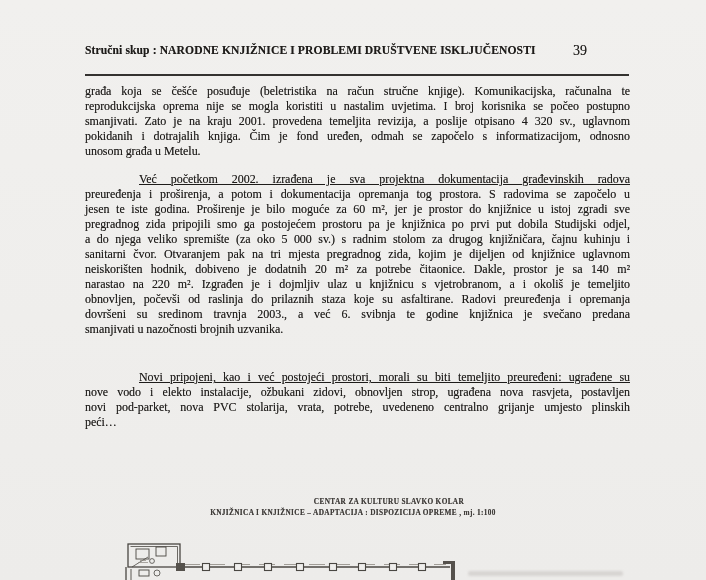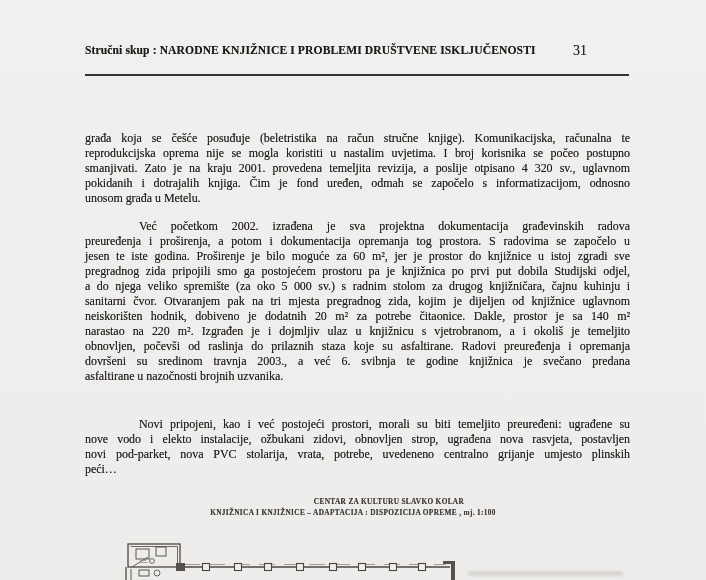--- a/index.html
+++ b/index.html
@@ -24,28 +24,28 @@
     text-align:center; font-size:14px; line-height:15px;
   }
   .rule{
     position:absolute; top:74px; left:85px; width:544px; height:2px;
     background:#343230;
   }
 
   
   .par{
     position:absolute; left:85px; width:545px;
-    font-size:12px; line-height:15px; letter-spacing:-0.05px;margin-top:47px;
+    font-size:12px; line-height:15px; letter-spacing:-0.05px;
   }
   .par .line{
     height:15px; text-align:justify; text-align-last:justify;
     white-space:nowrap; overflow:visible;
   }
   .par .line.last{ text-align-last:left; }
-  .par .line.indent{ text-indent:54px; }
+  .par .line.indent{ text-indent:54px;text-decoration:underline; }
   #para1{ top:84px; }
   #para2{ top:172px; }
   #para3{ top:370px; }
 
   
   .caption{
     position:absolute; left:0; width:706px; text-align:center;
     font-weight:bold; font-size:7.3px; line-height:11px;
     letter-spacing:0.35px; color:#403d3a;
   }
@@ -58,21 +58,21 @@
   }
   .smudge{
     position:absolute; left:468px; top:571px; width:155px; height:5px;
     background:rgba(160,156,150,0.28); border-radius:3px; filter:blur(1.2px);
   }
 </style>
 </head>
 <body>
 
 <div class="title fuzz">Stručni skup : NARODNE KNJIŽNICE I PROBLEMI DRUŠTVENE ISKLJUČENOSTI</div>
-<div class="pagenum fuzz">31</div>
+<div class="pagenum fuzz">39</div>
 <div class="rule"></div>
 
 <div id="para1" class="par fuzz">
   <div class="line">građa koja se češće posuđuje (beletristika na račun stručne knjige). Komunikacijska, računalna te</div>
   <div class="line">reprodukcijska oprema nije se mogla koristiti u nastalim uvjetima. I broj korisnika se počeo postupno</div>
   <div class="line">smanjivati. Zato je na kraju 2001. provedena temeljita revizija, a poslije otpisano 4 320 sv., uglavnom</div>
   <div class="line">pokidanih i dotrajalih knjiga. Čim je fond uređen, odmah se započelo s informatizacijom, odnosno</div>
   <div class="line last">unosom građa u Metelu.</div>
 </div>
 
@@ -80,21 +80,21 @@
   <div class="line indent">Već početkom 2002. izrađena je sva projektna dokumentacija građevinskih radova</div>
   <div class="line">preuređenja i proširenja, a potom i dokumentacija opremanja tog prostora. S radovima se započelo u</div>
   <div class="line">jesen te iste godina. Proširenje je bilo moguće za 60 m², jer je prostor do knjižnice u istoj zgradi sve</div>
   <div class="line">pregradnog zida pripojili smo ga postojećem prostoru pa je knjižnica po prvi put dobila Studijski odjel,</div>
   <div class="line">a do njega veliko spremište (za oko 5 000 sv.) s radnim stolom za drugog knjižničara, čajnu kuhinju i</div>
   <div class="line">sanitarni čvor. Otvaranjem pak na tri mjesta pregradnog zida, kojim je dijeljen od knjižnice uglavnom</div>
   <div class="line">neiskorišten hodnik, dobiveno je dodatnih 20 m² za potrebe čitaonice. Dakle, prostor je sa 140 m²</div>
   <div class="line">narastao na 220 m². Izgrađen je i dojmljiv ulaz u knjižnicu s vjetrobranom, a i okoliš je temeljito</div>
   <div class="line">obnovljen, počevši od raslinja do prilaznih staza koje su asfaltirane. Radovi preuređenja i opremanja</div>
   <div class="line">dovršeni su sredinom travnja 2003., a već 6. svibnja te godine knjižnica je svečano predana</div>
-  <div class="line last">asfaltirane u nazočnosti brojnih uzvanika.</div>
+  <div class="line last">smanjivati u nazočnosti brojnih uzvanika.</div>
 </div>
 
 <div id="para3" class="par fuzz">
   <div class="line indent">Novi pripojeni, kao i već postojeći prostori, morali su biti temeljito preuređeni: ugrađene su</div>
   <div class="line">nove vodo i elekto instalacije, ožbukani zidovi, obnovljen strop, ugrađena nova rasvjeta, postavljen</div>
   <div class="line">novi pod-parket, nova PVC stolarija, vrata, potrebe, uvedeneno centralno grijanje umjesto plinskih</div>
   <div class="line last">peći…</div>
 </div>
 
 <div id="cap1" class="caption fuzz">CENTAR ZA KULTURU SLAVKO KOLAR</div>

